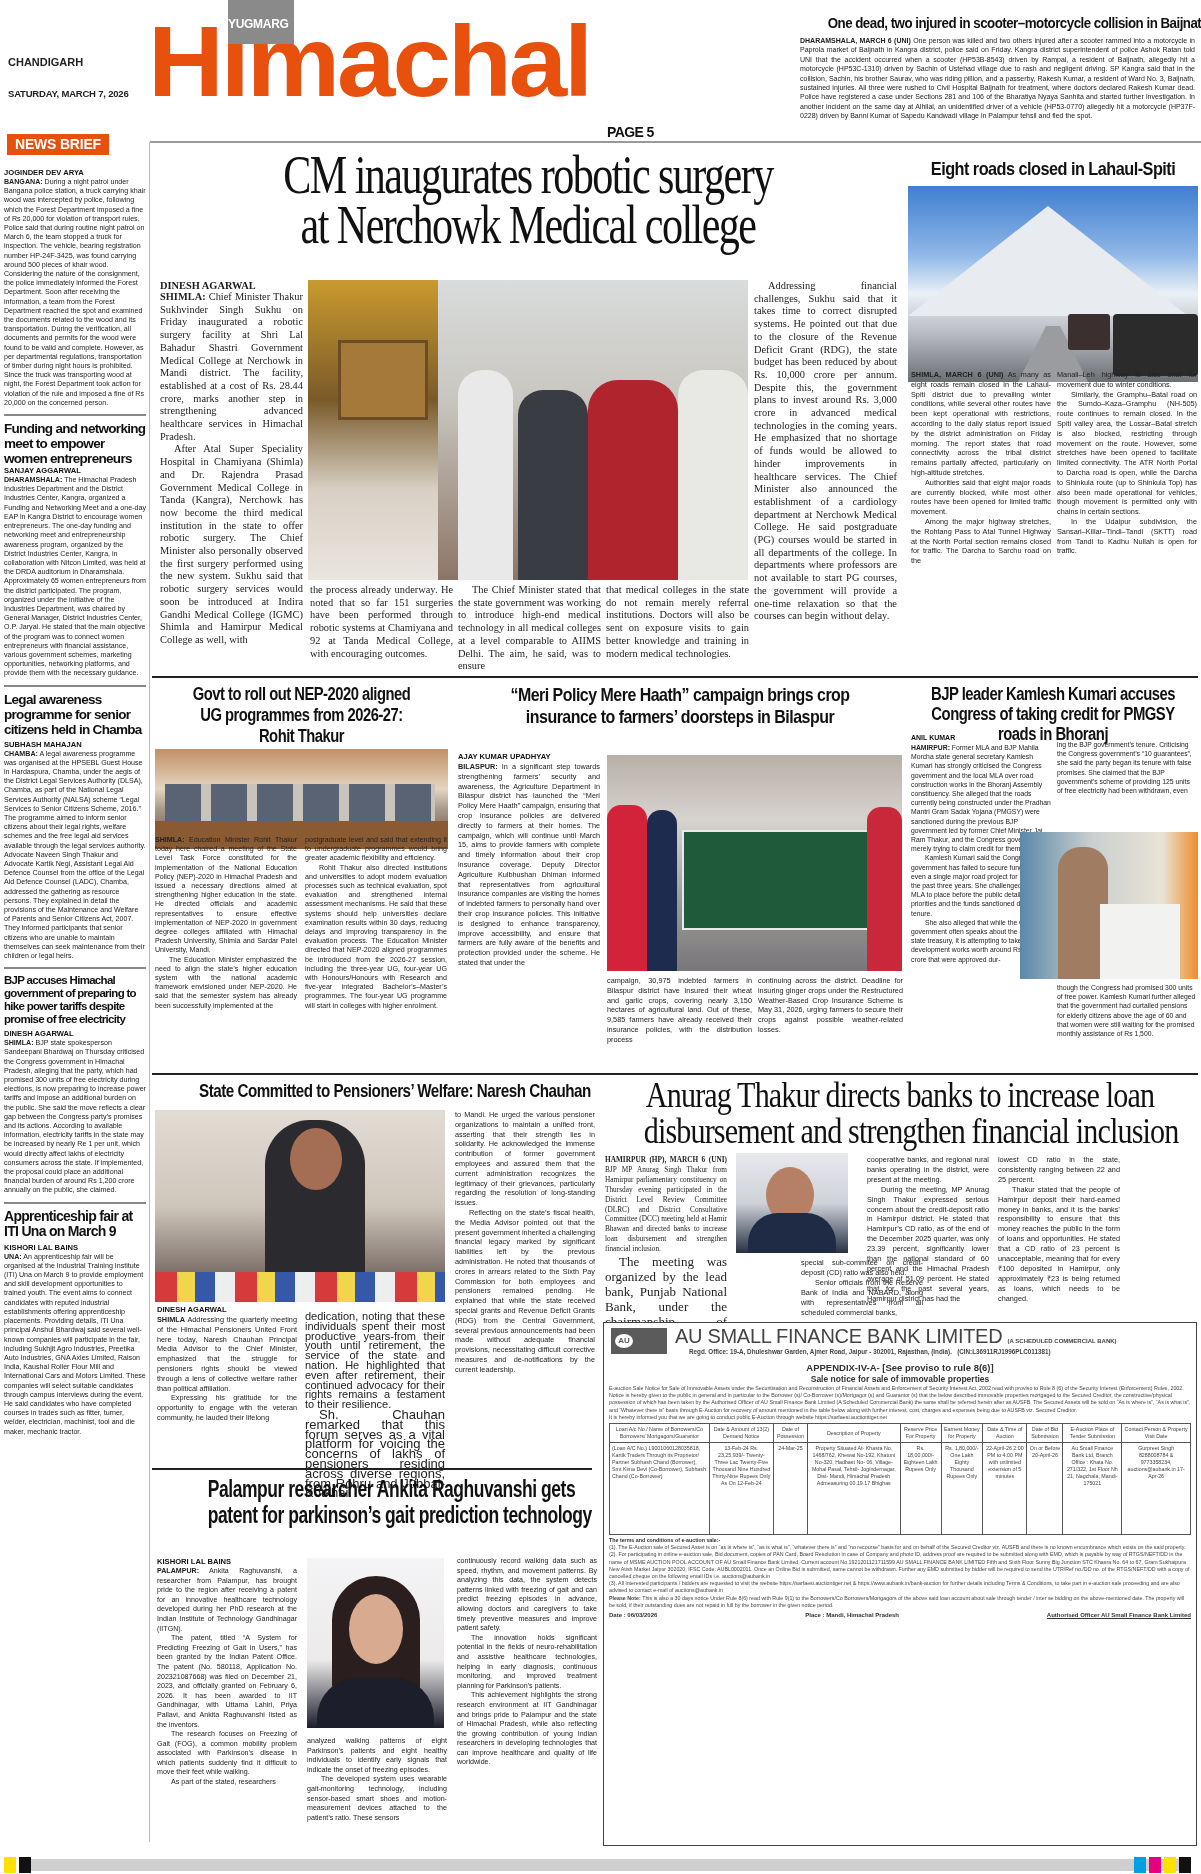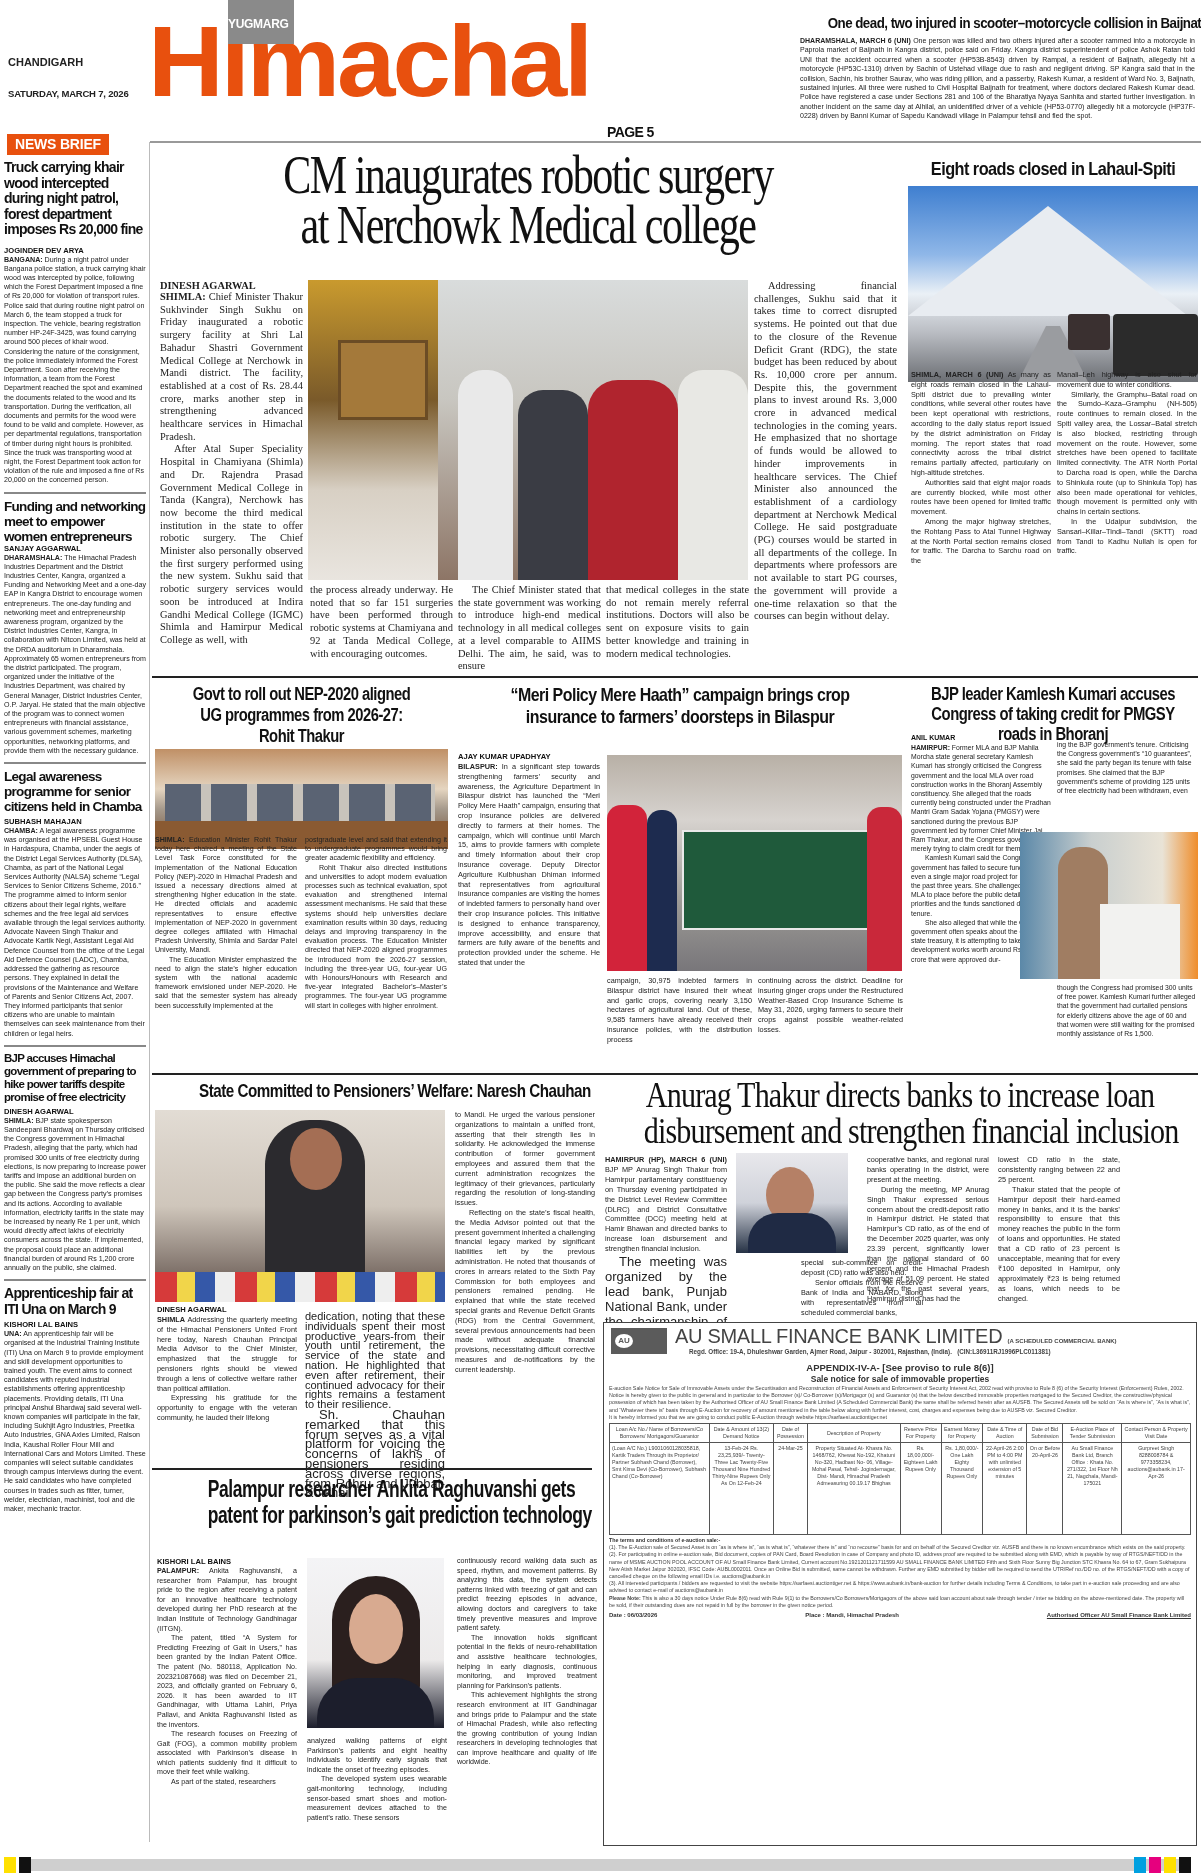--- a/index.html
+++ b/index.html
@@ -39,21 +39,20 @@
   <div class="cond" style="font-size:15.5px;line-height:18px;color:#111;text-align:center;white-space:nowrap;transform:scaleX(0.86);transform-origin:center top;">One dead, two injured in scooter–motorcycle collision in Baijnath</div>
   <div class="body-s" style="margin-top:4px;font-size:7px;line-height:9.4px;"><span class="dl">DHARAMSHALA, MARCH 6 (UNI)</span> <span>One person was killed and two others injured after a scooter rammed into a motorcycle in Paprola market of Baijnath in Kangra district, police said on Friday. Kangra district superintendent of police Ashok Ratan told UNI that the accident occurred when a scooter (HP53B-8543) driven by Rampal, a resident of Baijnath, allegedly hit a motorcycle (HP53C-1310) driven by Sachin of Ustehad village due to rash and negligent driving. SP Kangra said that in the collision, Sachin, his brother Saurav, who was riding pillion, and a passerby, Rakesh Kumar, a resident of Ward No. 3, Baijnath, sustained injuries. All three were rushed to Civil Hospital Baijnath for treatment, where doctors declared Rakesh Kumar dead. Police have registered a case under Sections 281 and 106 of the Bharatiya Nyaya Sanhita and started further investigation. In another incident on the same day at Alhilal, an unidentified driver of a vehicle (HP53-0770) allegedly hit a motorcycle (HP37F-0228) driven by Banni Kumar of Sapedu Kandwadi village in Palampur tehsil and fled the spot.</span></div>
 </div>
 
 <div class="rule-grey" style="left:150px;top:141px;width:1051px;height:1.5px;background:#999"></div>
 
 <div class="abs" id="newsbrief">NEWS BRIEF</div>
 
 <div class="abs" style="left:4px;top:160px;width:142px;">
   <div>
-    <div class="lh" style="font-size:14px;line-height:15.5px;">Truck carrying khair wood intercepted during night patrol, forest department imposes Rs 20,000 fine</div>
     <div class="byline" style="margin-top:8px">JOGINDER DEV ARYA</div>
     <div class="body-s" style="text-align:left"><span class="dl">BANGANA:</span> <span>During a night patrol under Bangana police station, a truck carrying khair wood was intercepted by police, following which the Forest Department imposed a fine of Rs 20,000 for violation of transport rules. Police said that during routine night patrol on March 6, the team stopped a truck for inspection. The vehicle, bearing registration number HP-24F-3425, was found carrying around 500 pieces of khair wood. Considering the nature of the consignment, the police immediately informed the Forest Department. Soon after receiving the information, a team from the Forest Department reached the spot and examined the documents related to the wood and its transportation. During the verification, all documents and permits for the wood were found to be valid and complete. However, as per departmental regulations, transportation of timber during night hours is prohibited. Since the truck was transporting wood at night, the Forest Department took action for violation of the rule and imposed a fine of Rs 20,000 on the concerned person.</span></div>
   </div>
   <div style="height:2px;background:#888;margin:6px 0 5px"></div>
   <div>
     <div class="lh" style="font-size:13.5px;line-height:15px;">Funding and networking meet to empower women entrepreneurs</div>
     <div class="byline">SANJAY AGGARWAL</div>
     <div class="body-s" style="text-align:left"><span class="dl">DHARAMSHALA:</span> <span>The Himachal Pradesh Industries Department and the District Industries Center, Kangra, organized a Funding and Networking Meet and a one-day EAP in Kangra District to encourage women entrepreneurs. The one-day funding and networking meet and entrepreneurship awareness program, organized by the District Industries Center, Kangra, in collaboration with Nitcon Limited, was held at the DRDA auditorium in Dharamshala. Approximately 65 women entrepreneurs from the district participated. The program, organized under the initiative of the Industries Department, was chaired by General Manager, District Industries Center, O.P. Jaryal. He stated that the main objective of the program was to connect women entrepreneurs with financial assistance, various government schemes, marketing opportunities, networking platforms, and provide them with the necessary guidance.</span></div>
   </div>
   <div style="height:2px;background:#888;margin:6px 0 5px"></div>
@@ -237,21 +236,21 @@
 <div class="abs" style="left:457px;top:1557px;width:140px;">
   <div class="body-s" style="font-size:7.1px;line-height:9.6px">continuously record walking data such as speed, rhythm, and movement patterns. By analyzing this data, the system detects patterns linked with freezing of gait and can predict freezing episodes in advance, allowing doctors and caregivers to take timely preventive measures and improve patient safety.</div>
   <div class="body-s indent" style="font-size:7.1px;line-height:9.6px">The innovation holds significant potential in the fields of neuro-rehabilitation and assistive healthcare technologies, helping in early diagnosis, continuous monitoring, and improved treatment planning for Parkinson’s patients.</div>
   <div class="body-s indent" style="font-size:7.1px;line-height:9.6px">This achievement highlights the strong research environment at IIT Gandhinagar and brings pride to Palampur and the state of Himachal Pradesh, while also reflecting the growing contribution of young Indian researchers in developing technologies that can improve healthcare and quality of life worldwide.</div>
 </div>
 
 <div class="abs serif" style="left:602px;top:1078px;width:596px;text-align:center;font-size:35px;line-height:36px;color:#111;letter-spacing:-1px">
   <div style="transform:scaleX(0.86);transform-origin:center top;white-space:nowrap">Anurag Thakur directs banks to increase loan</div>
   <div style="transform:scaleX(0.86);transform-origin:center top;white-space:nowrap">disbursement and strengthen financial inclusion</div>
 </div>
-<div class="abs" style="left:605px;top:1155px;width:122px;">
+<div class="abs" style="left:605px;top:1155px;width:122px;font-family:Liberation Serif, serif;">
   <div class="body-s" style="font-size:7.3px;line-height:9.9px"><span class="dl">HAMIRPUR (HP), MARCH 6 (UNI)</span> <span>BJP MP Anurag Singh Thakur from Hamirpur parliamentary constituency on Thursday evening participated in the District Level Review Committee (DLRC) and District Consultative Committee (DCC) meeting held at Hamir Bhawan and directed banks to increase loan disbursement and strengthen financial inclusion.</span></div>
   <div class="body-s indent" style="font-size:13px;line-height:15px">The meeting was organized by the lead bank, Punjab National Bank, under the chairmanship of Deputy Commissioner Hamirpur Gandharva Rathore. Prior to this, a meeting of the</div>
 </div>
 <div class="photo" style="left:736px;top:1153px;width:112px;height:100px;background:linear-gradient(180deg,#e8e8ec 0%,#cfd2da 50%,#263245 100%)">
   <div class="abs" style="left:30px;top:14px;width:48px;height:56px;background:#b58066;border-radius:50%"></div>
   <div class="abs" style="left:12px;top:60px;width:88px;height:40px;background:#1f2a44;border-radius:30px 30px 0 0"></div>
 </div>
 <div class="abs" style="left:753px;top:1258px;width:122px;margin-left:48px;">
   <div class="body-s" style="font-size:7.3px;line-height:9.9px">special sub-commitee on credit-deposit (CD) ratio was also held.</div>
   <div class="body-s indent" style="font-size:7.3px;line-height:9.9px">Senior officials from the Reserve Bank of India and NABARD, along with representatives from all scheduled commercial banks,</div>

